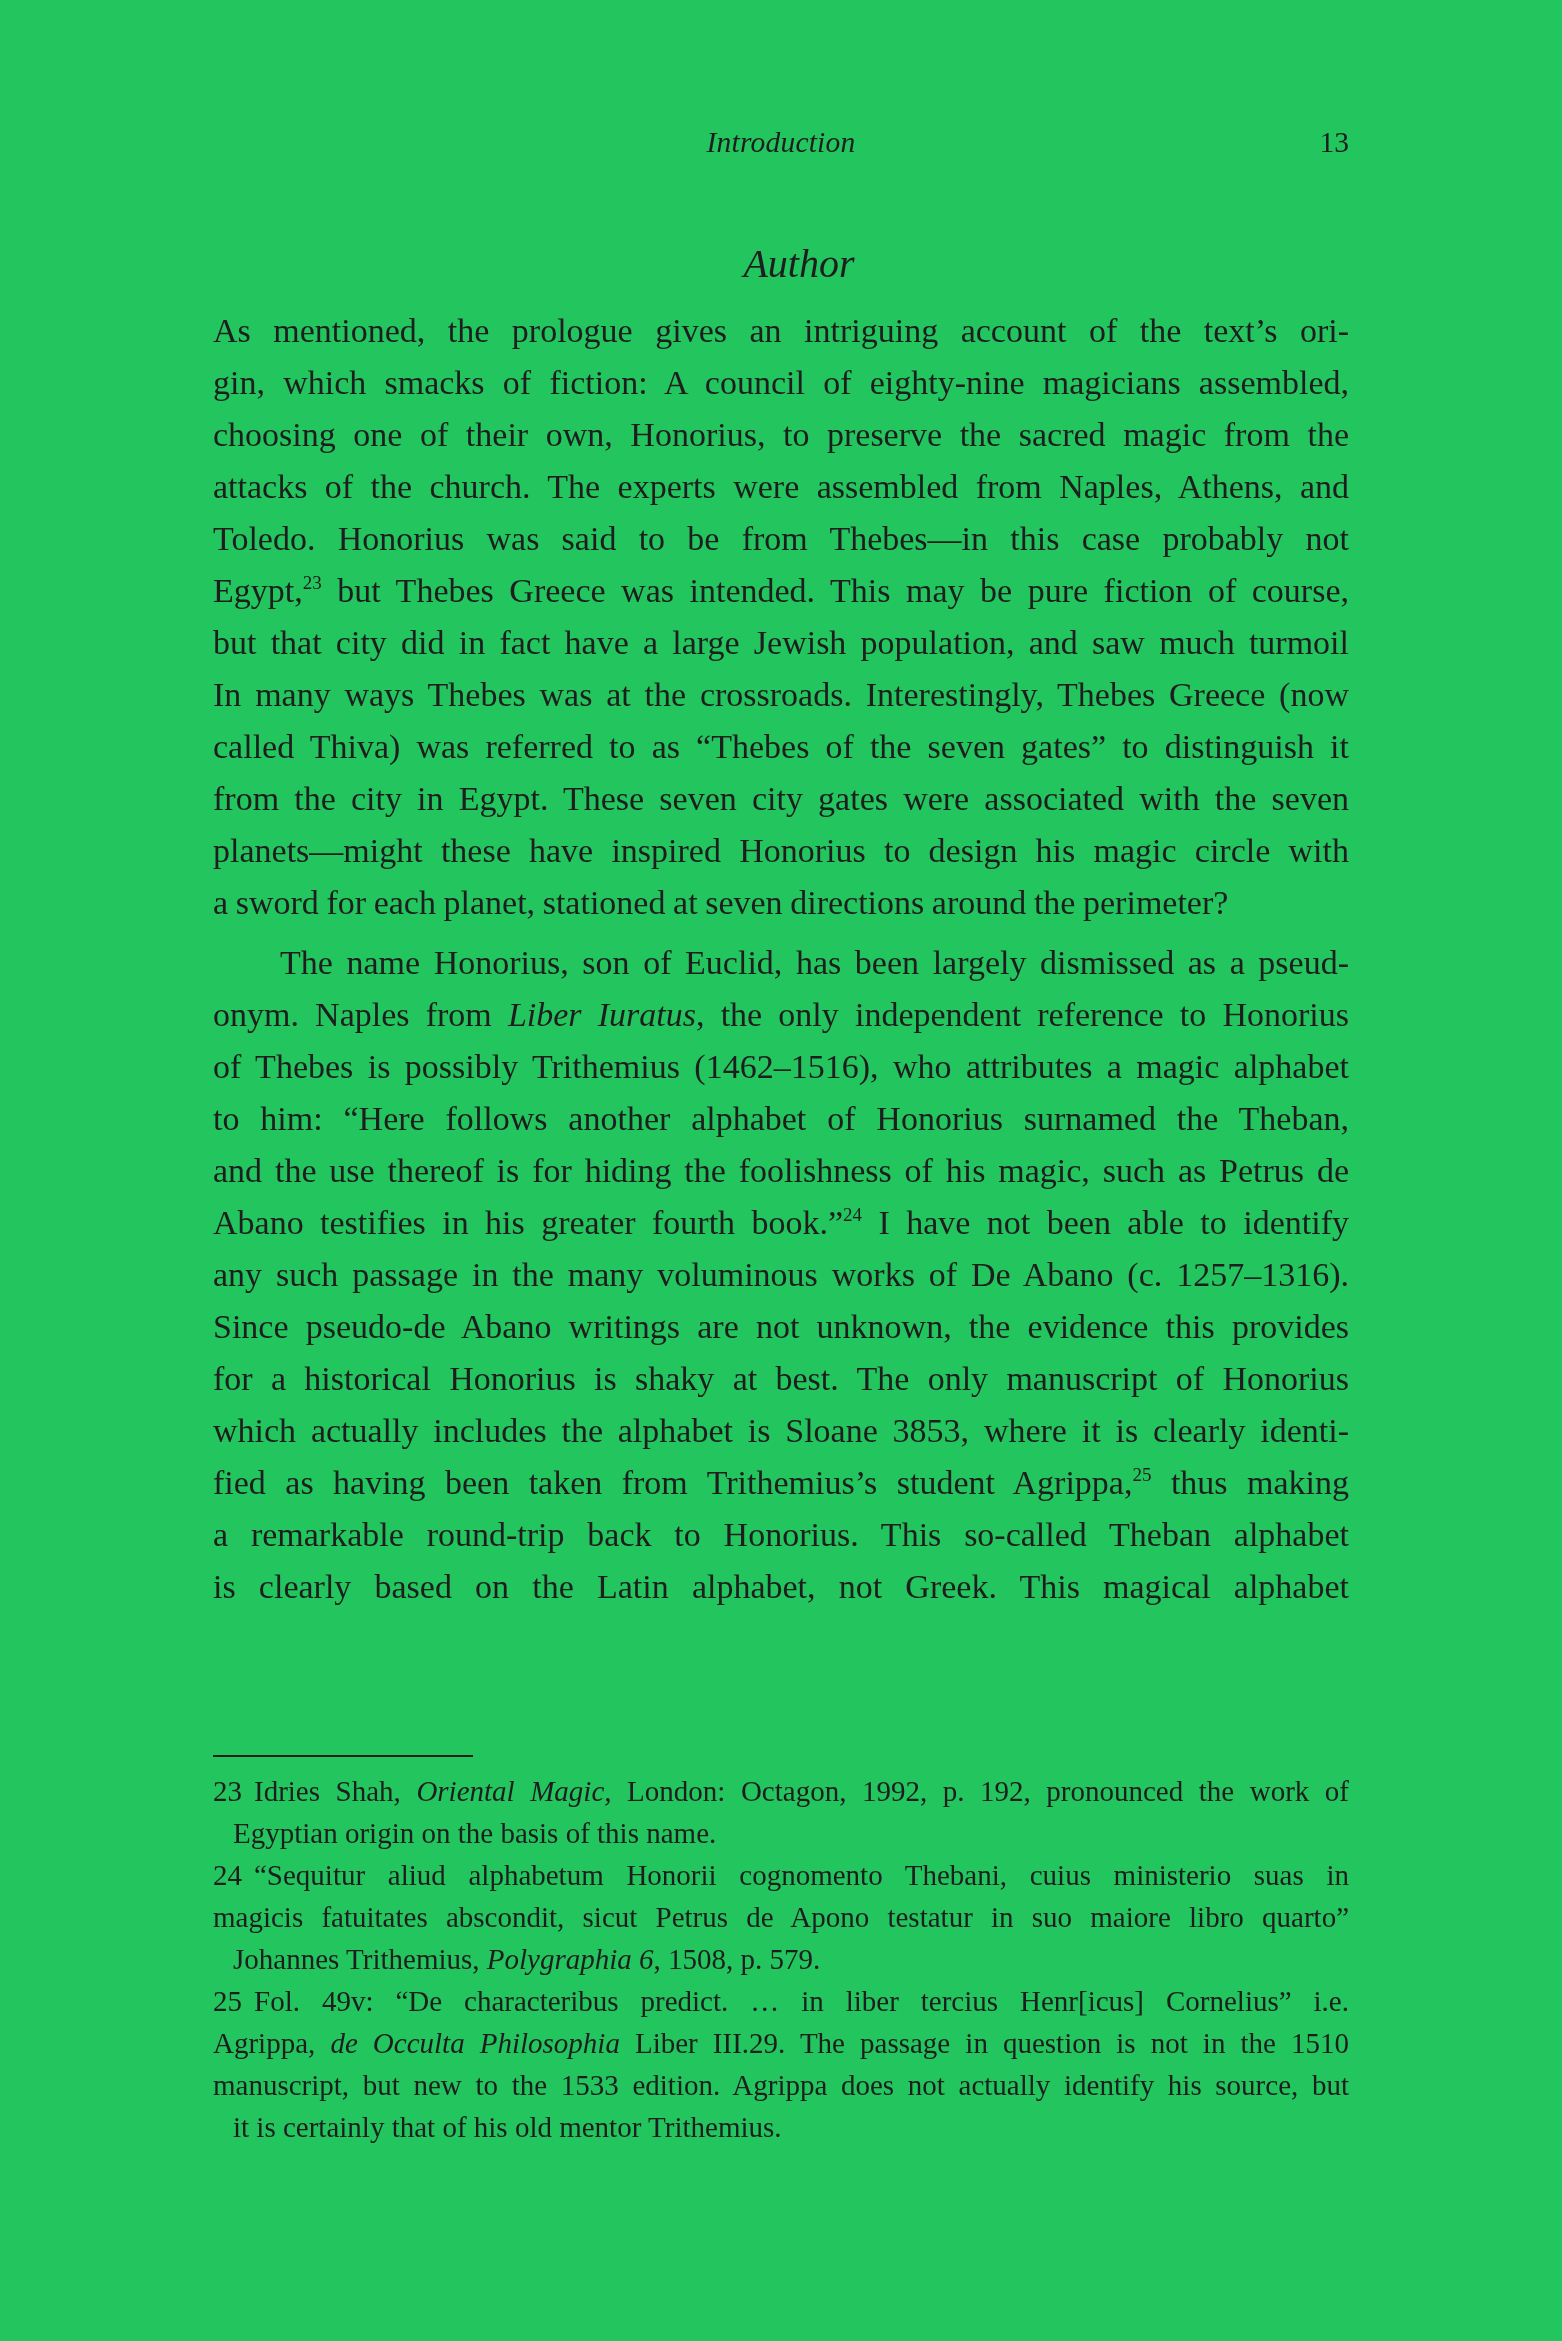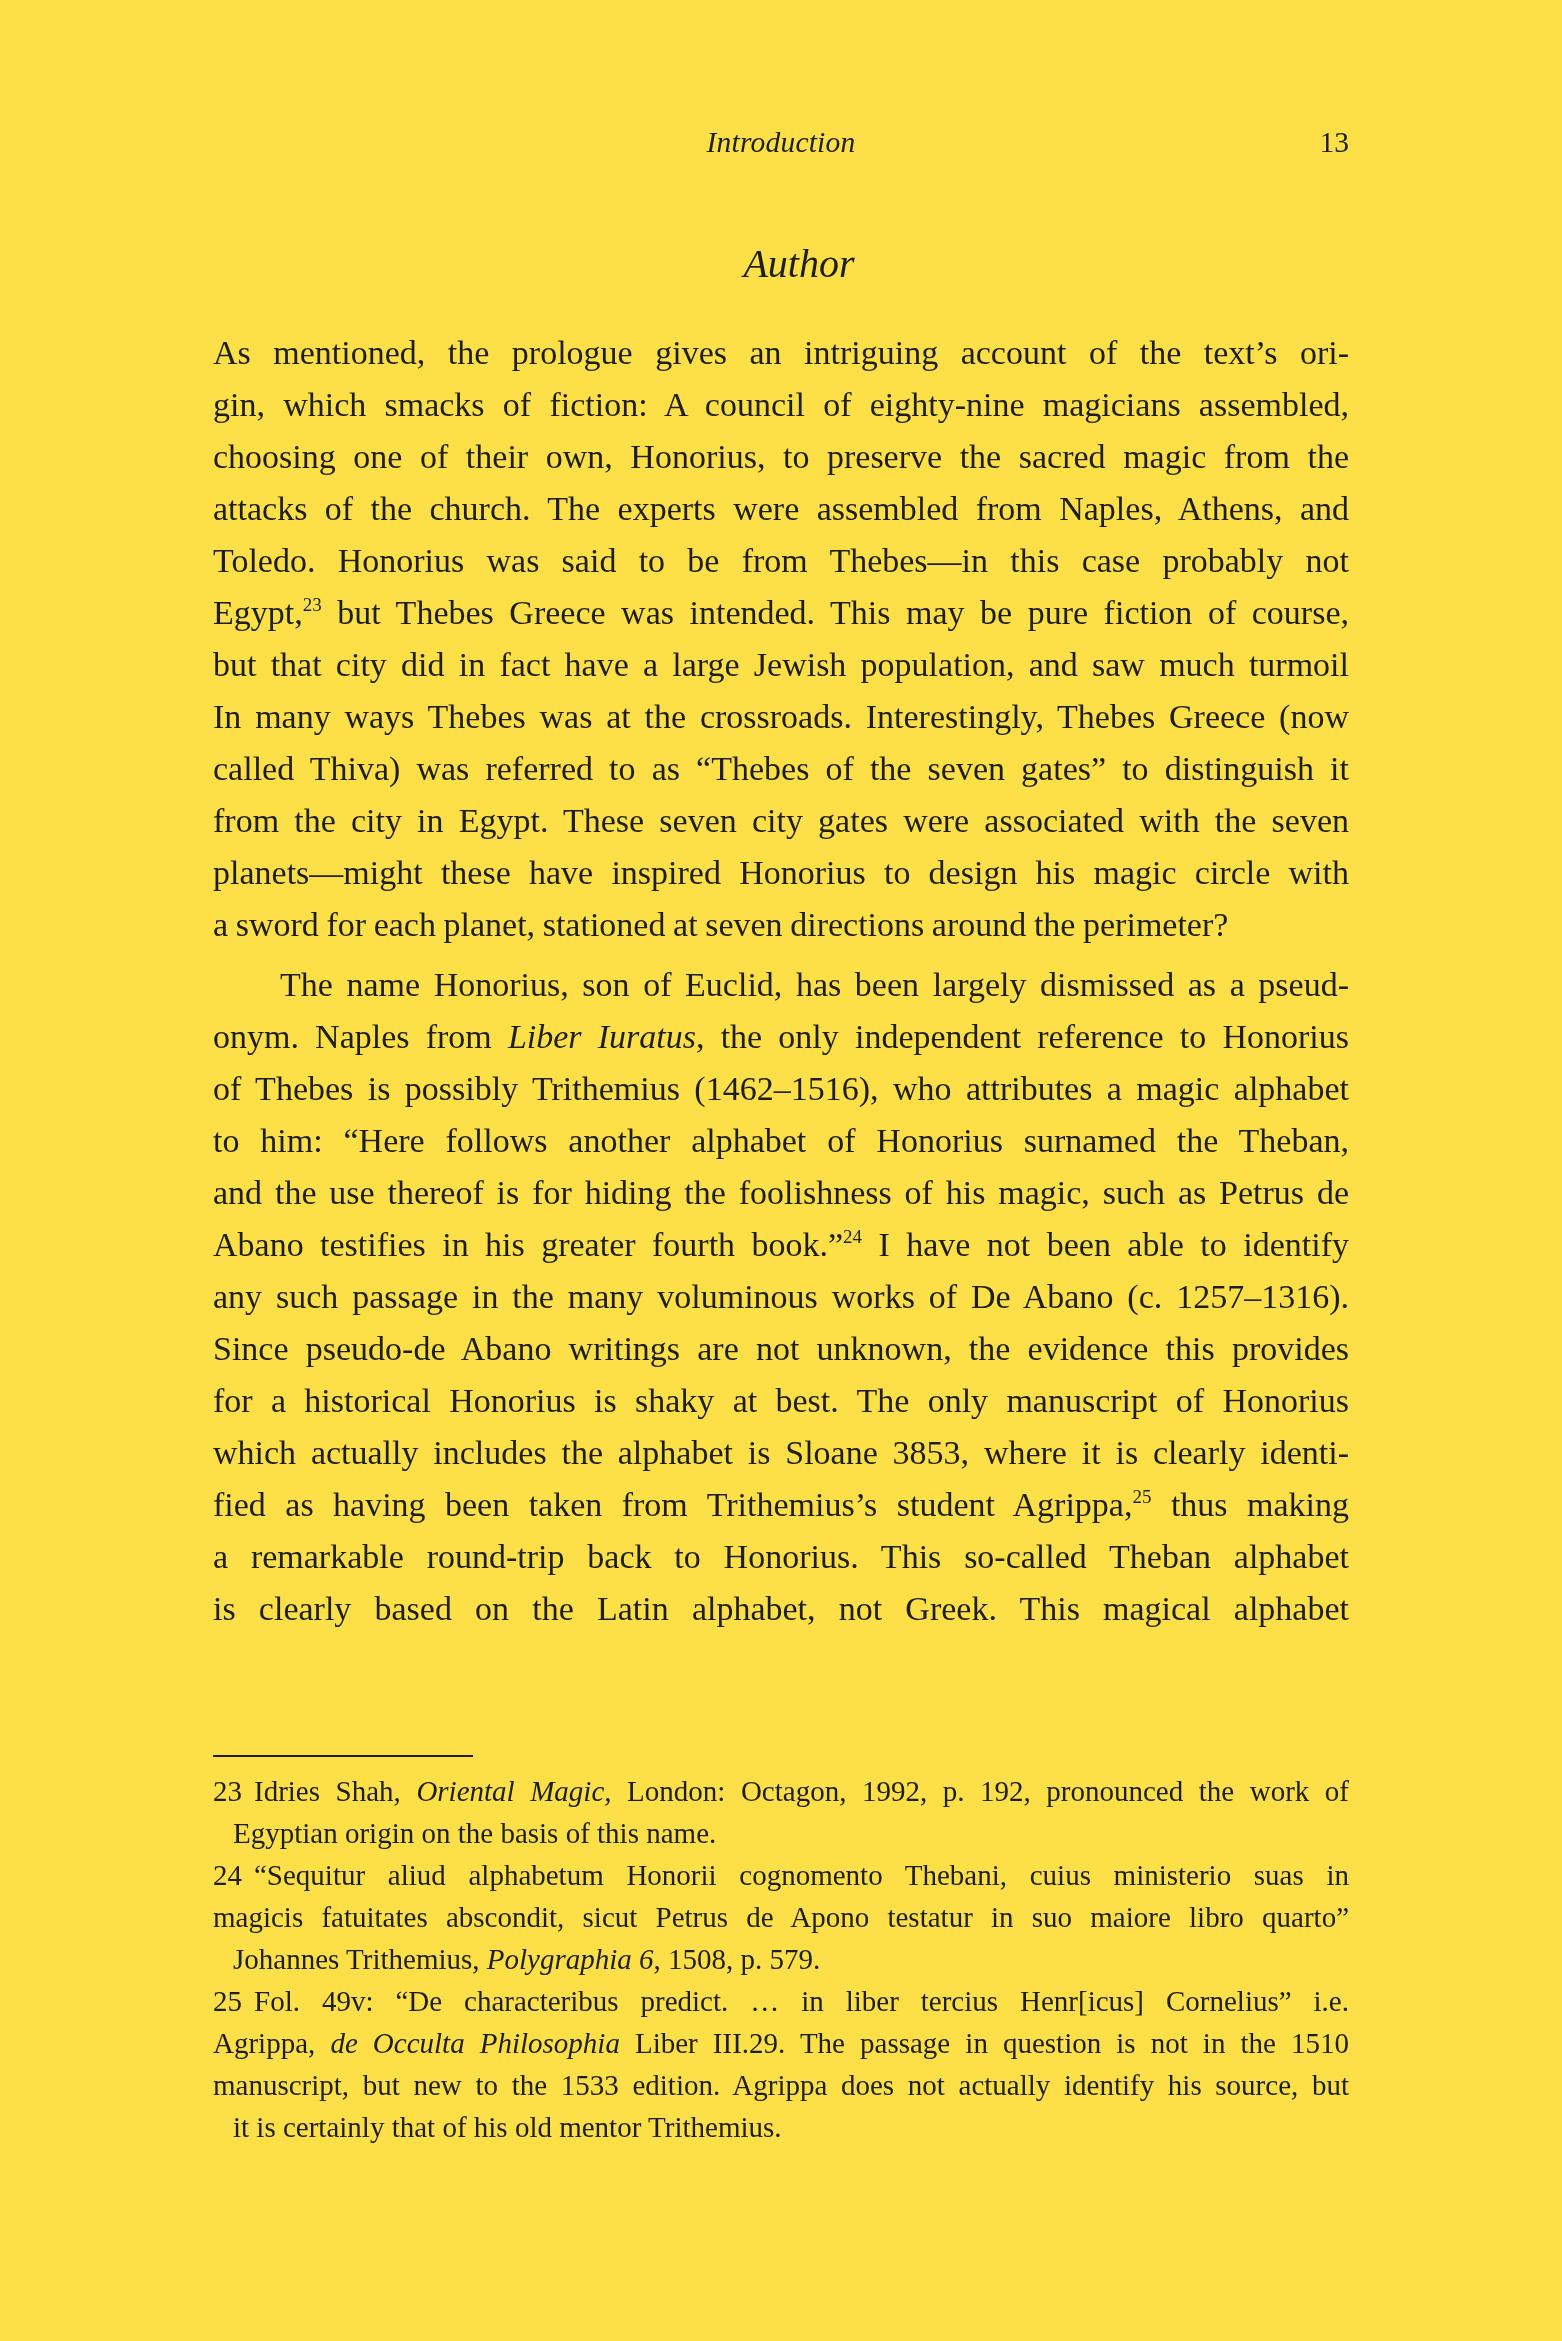--- a/index.html
+++ b/index.html
@@ -1,28 +1,28 @@
 <!DOCTYPE html>
 <html style="font-size:14px"><head>
 <meta charset="utf-8">
 <style>
   html, body { margin: 0; padding: 0; background: #ffffff; }
   body { width: 1562px; height: 2342px; position: relative; overflow: hidden;
          font-family: "Liberation Serif", "DejaVu Serif", serif; color: #1e1e1e; }
-  .page { position: absolute; left: 0; top: 0; width: 1562px; height: 2342px; background: #fde047; }
+  .page { position: absolute; left: 0; top: 0; width: 1562px; height: 2342px; background: #22c55e; }
 
   .running-head { position: absolute; top: 121px; left: 213px; width: 1136px; height: 43px; }
   .running-title { position: absolute; left: 0; right: 0; text-align: center; font-style: italic;
                    font-size: 29.5px; line-height: 43px; letter-spacing: 0.2px; }
   .page-number { position: absolute; right: 0; font-size: 29.5px; line-height: 43px; }
 
   .section-heading { position: absolute; top: 220px; left: 213px; width: 1136px; text-align: center;
                      font-style: italic; font-size: 40px; line-height: 52px; }
 
-  .body-text { position: absolute; top: 327px; left: 213px; width: 1136px; }
+  .body-text { position: absolute; top: 305px; left: 213px; width: 1136px; }
   .line { display: block; height: 52px; line-height: 52px; font-size: 34px;
           text-align: justify; text-align-last: justify; white-space: nowrap; overflow: visible; word-spacing: -0.9px; }
   .line.last { text-align-last: left; }
   .line.indent { padding-left: 67px; margin-top: 8px; }
   .line .jw { display: block; text-align: justify; text-align-last: justify; white-space: normal; }
   .line.last .jw { text-align-last: left; }
   sup.fnref { font-size: 19px; line-height: 0; vertical-align: 13px; }
   em { font-style: italic; }
 
   .footnote-rule { position: absolute; left: 213px; top: 1755px; width: 260px; height: 1.7px; background: #1e1e1e; }

